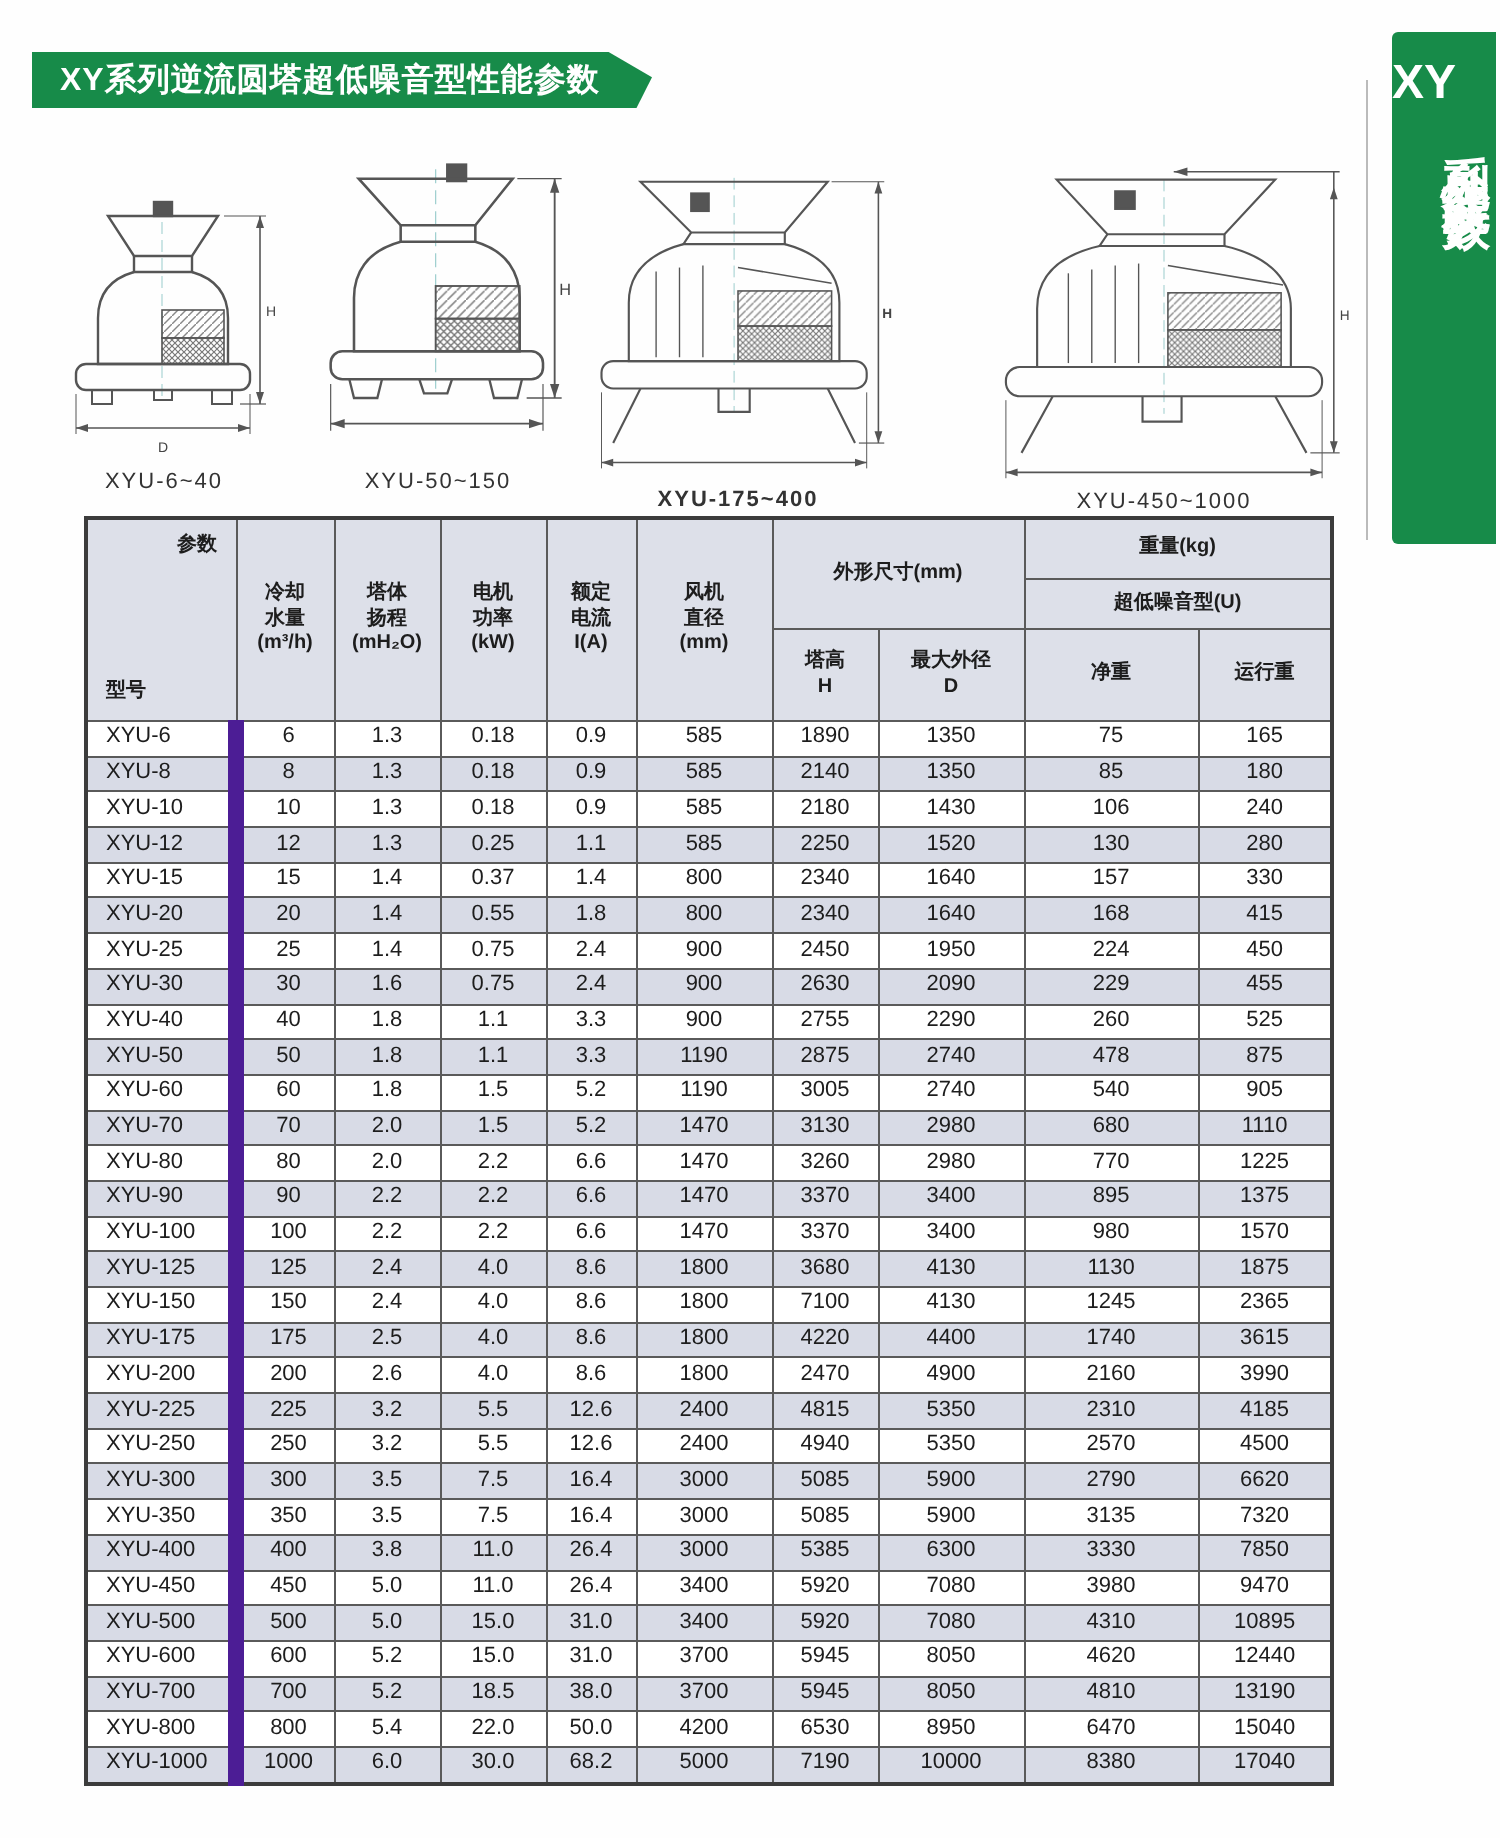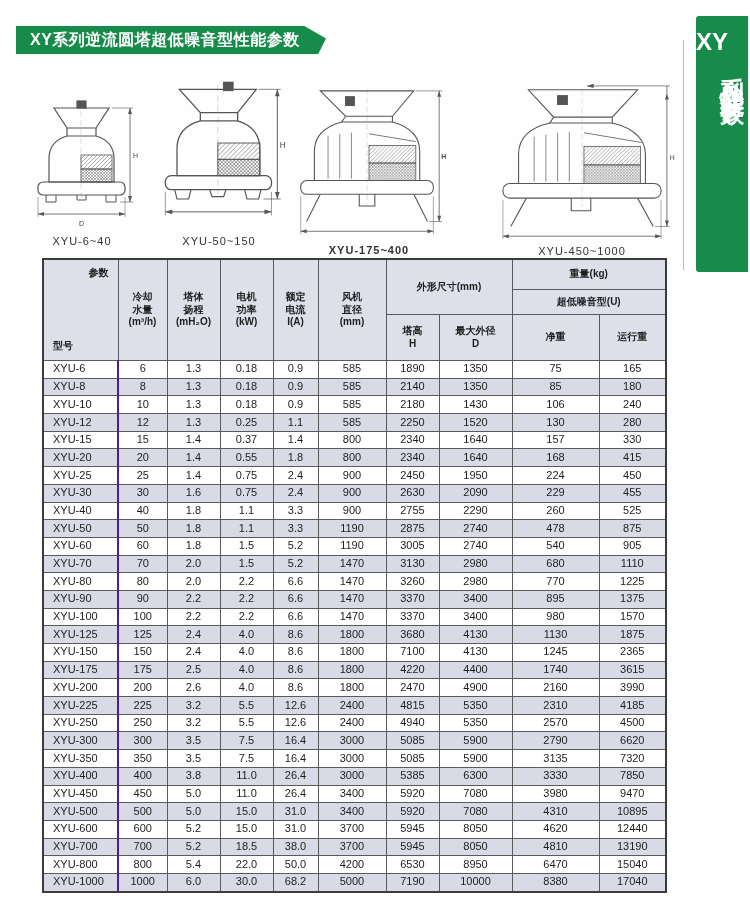--- a/index.html
+++ b/index.html
@@ -34,21 +34,21 @@
   .drawings svg{display:block;margin:0 auto;}
 
   
   .spec-table{position:absolute;left:42px;top:258px;width:623px;border-collapse:collapse;
     table-layout:fixed;font-size:11px;color:#1d1d1d;
     border:2px solid #3c3c3c;background:#fff;}
   .spec-table th,.spec-table td{border:1px solid #5a5a5a;padding:0;line-height:1.25;}
   .spec-table thead th{background:#dde0e9;font-weight:700;text-align:center;
     white-space:pre-line;vertical-align:middle;font-size:10px;}
   .spec-table td{text-align:center;height:16.7px;}
-  .spec-table td.model{text-align:left;padding-left:9px;border-right:2px solid #4c1d95;}
+  .spec-table td.model{text-align:left;padding-left:9px;border-right:8px solid #4c1d95;}
   .spec-table tr.stripe td{background:#d8dbe6;}
   .corner-cell{position:relative;height:100px;
     background-color:#dde0e9;
     background-image:linear-gradient(to bottom right,
       transparent 49.5%, #666 49.5%, #666 50.5%, transparent 50.5%);}
   .corner-top{position:absolute;top:7px;right:9px;font-weight:700;}
   .corner-bottom{position:absolute;bottom:7px;left:9px;font-weight:700;font-family:Liberation Mono, monospace;}
   .h-a{height:30px;} .h-b{height:25px;} .h-c{height:45px;}
 
   

